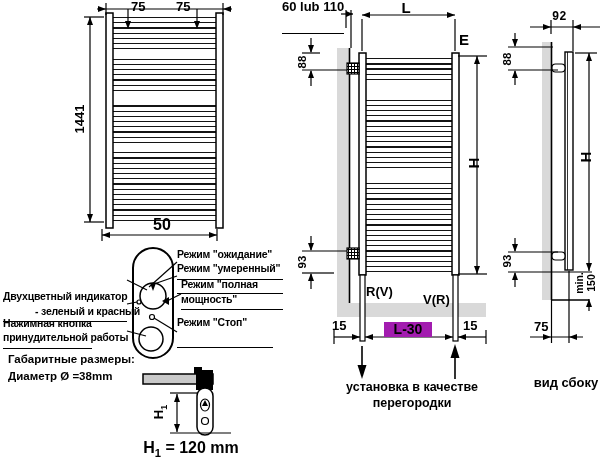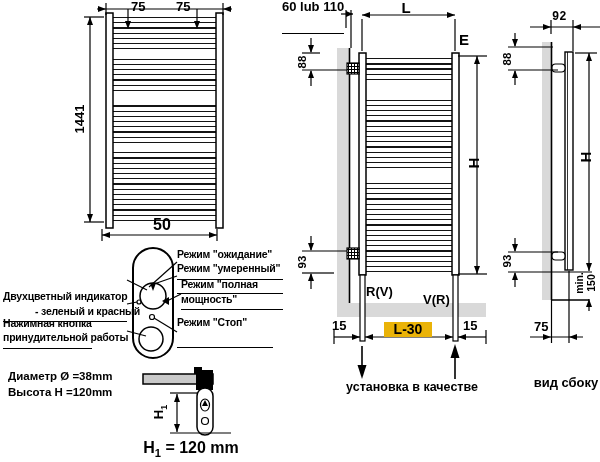--- a/index.html
+++ b/index.html
@@ -213,23 +213,24 @@
 
   <div class="d ul" data-bind="partition_view.dim_wall_distance" style="left:282px;top:0px;">60 lub 110</div>
   <div class="d mid ctr" data-bind="partition_view.dim_length" style="left:398px;top:0px;width:16px;">L</div>
   <div class="d mid" data-bind="partition_view.label_e" style="left:459px;top:32px;">E</div>
   <div class="d rot sm" data-bind="partition_view.dim_top_connection" style="left:282px;top:54px;width:40px;height:16px;">88</div>
   <div class="d rot mid" data-bind="partition_view.dim_height" style="left:454px;top:155px;width:40px;height:16px;">H</div>
   <div class="d rot sm" data-bind="partition_view.dim_bottom_connection" style="left:282px;top:254px;width:40px;height:16px;">93</div>
   <div class="d" data-bind="partition_view.connection_left" style="left:366px;top:285px;">R(V)</div>
   <div class="d" data-bind="partition_view.connection_right" style="left:423px;top:293px;">V(R)</div>
   <div class="d" data-bind="partition_view.dim_offset_left" style="left:332px;top:319px;">15</div>
-  <div class="d ctr" data-bind="partition_view.dim_center" style="left:384px;top:322px;width:48px;background:#eab308;font-size:14px;">L-30</div>
+  <div class="d ctr" data-bind="partition_view.dim_center" style="left:384px;top:322px;width:48px;background:#a21caf;font-size:14px;">L-30</div>
   <div class="d" data-bind="partition_view.dim_offset_right" style="left:463px;top:319px;">15</div>
   <div class="d cap ctr" data-bind="partition_view.caption_line1" style="left:332px;top:381px;width:160px;">установка в качестве</div>
+  <div class="d cap ctr" data-bind="partition_view.caption_line2" style="left:332px;top:397px;width:160px;">перегородки</div>
 
   <div class="d" data-bind="side_view.dim_depth" style="left:552px;top:11px;font-size:12px;font-family:Liberation Mono, monospace;">92</div>
   <div class="d rot sm" data-bind="side_view.dim_top_connection" style="left:487px;top:51px;width:40px;height:16px;">88</div>
   <div class="d rot mid" data-bind="side_view.dim_height" style="left:566px;top:149px;width:40px;height:16px;">H</div>
   <div class="d rot sm" data-bind="side_view.dim_bottom_connection" style="left:487px;top:253px;width:40px;height:16px;">93</div>
   <div class="rot" style="position:absolute;left:565px;top:269px;width:40px;height:28px;font-weight:bold;font-size:10.5px;line-height:12px;">
     <div><span data-bind="side_view.dim_min_clearance_line1">min.</span><br><span data-bind="side_view.dim_min_clearance_line2">150</span></div>
   </div>
   <div class="d" data-bind="side_view.dim_axis_to_wall" style="left:534px;top:320px;">75</div>
   <div class="d ctr" data-bind="side_view.caption" style="left:506px;top:376px;width:120px;">вид сбоку</div>
@@ -237,22 +238,22 @@
   <div class="d lbl ul" data-bind="control_unit.label_indicator_line1" style="left:3px;top:291px;">Двухцветный индикатор</div>
   <div class="d lbl" data-bind="control_unit.label_indicator_line2" style="left:3px;top:306px;margin-left:32px;">- зеленый и красный</div>
   <div class="d lbl" data-bind="control_unit.label_push_button_line2" style="left:3px;top:332px;">принудительной работы</div>
   <div class="d lbl ul" data-bind="control_unit.label_push_button_line1" style="left:3px;top:318px;">Нажимная кнопка</div>
   <div class="d lbl ul" data-bind="control_unit.mode_standby" style="left:177px;top:249px;width:106px;">Режим "ожидание"</div>
   <div class="d lbl ul" data-bind="control_unit.mode_moderate" style="left:177px;top:263px;width:106px;">Режим "умеренный"</div>
   <div class="d lbl ul" data-bind="control_unit.mode_full_line1" style="left:181px;top:279px;width:102px;">Режим "полная</div>
   <div class="d lbl" data-bind="control_unit.mode_full_line2" style="left:181px;top:294px;">мощность"</div>
   <div class="d lbl ul" data-bind="control_unit.mode_stop" style="left:177px;top:317px;width:96px;">Режим "Стоп"</div>
 
+  <div class="d sm" data-bind="overall_dimensions.title" style="left:8px;top:353px;">Габаритные размеры:</div>
   <div class="d sm" data-bind="overall_dimensions.diameter" style="left:8px;top:370px;">Диаметр Ø =38mm</div>
-  <div class="d sm" data-bind="overall_dimensions.height" style="left:8px;top:386px;">Высота H =120mm</div>
 
   <div class="d rot" style="left:146px;top:403px;width:30px;height:18px;">
     <span><span data-bind="h1_drawing.symbol">H</span><sub data-bind="h1_drawing.subscript">1</sub></span>
   </div>
   <div class="d ctr" style="left:136px;top:440px;width:110px;font-size:16px;">
     <span data-bind="h1_drawing.symbol">H</span><sub data-bind="h1_drawing.subscript">1</sub><span data-bind="h1_drawing.caption_rest"> = 120 mm</span>
   </div>
 
 </div>
 

